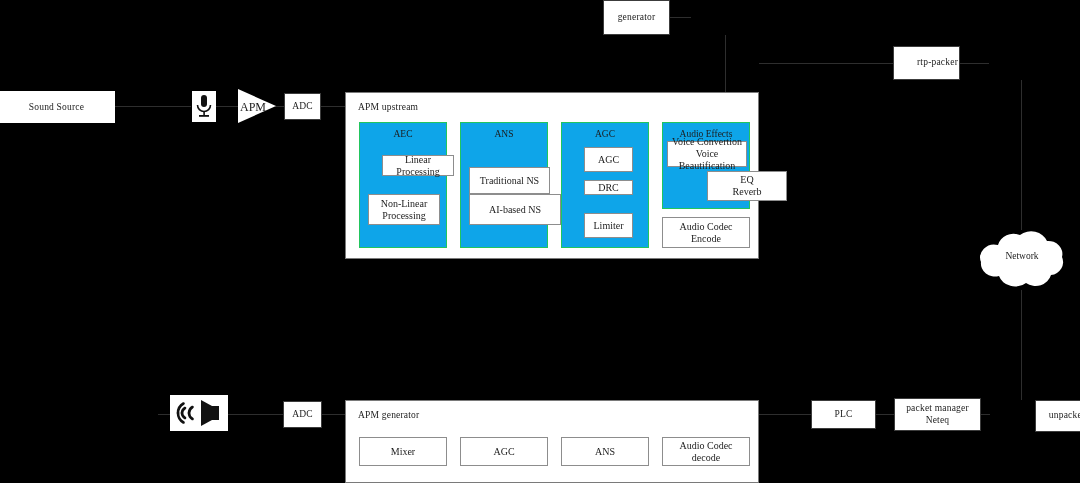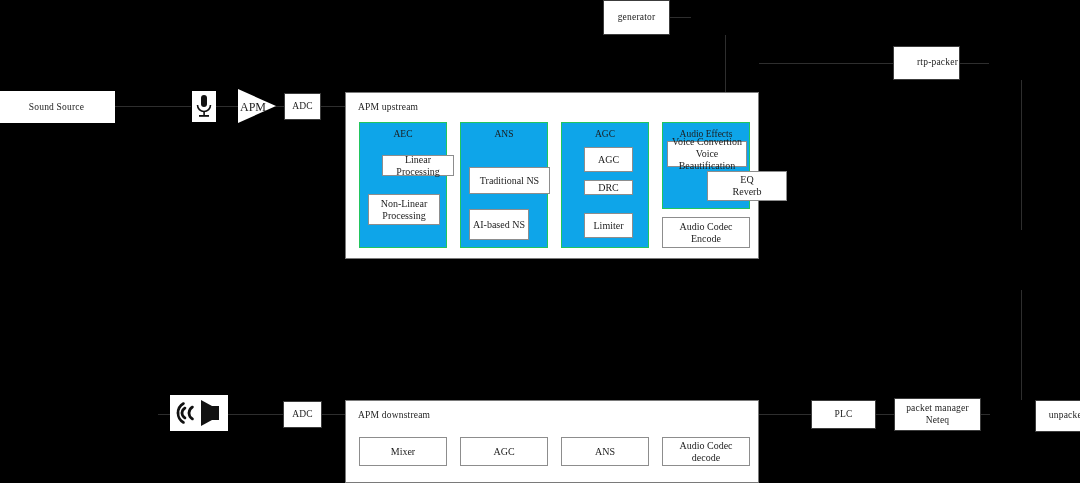--- a/index.html
+++ b/index.html
@@ -224,21 +224,21 @@
         <span>Non-Linear
 Processing</span>
       </div>
     </div>
 
     <div class="subgroup" style="left:114px; top:29px; width:88px; height:126px;">
       <div class="sub-title">ANS</div>
       <div class="leaf" style="left:8px; top:32px; width:81px; height:27px;margin-top:12px;">
         <span>Traditional NS</span>
       </div>
-      <div class="leaf" style="left:8px; top:86px; width:60px; height:31px;">
+      <div class="leaf" style="left:8px; top:71px; width:92px; height:31px;">
         <span>AI-based NS</span>
       </div>
     </div>
 
     <div class="subgroup" style="left:215px; top:29px; width:88px; height:126px;">
       <div class="sub-title">AGC</div>
       <div class="leaf" style="left:22px; top:24px; width:49px; height:25px;">
         <span>AGC</span>
       </div>
       <div class="leaf" style="left:22px; top:57px; width:49px; height:15px;">
@@ -260,40 +260,54 @@
 Reverb</span>
       </div>
     </div>
 
     <div class="leaf" style="left:316px; top:124px; width:88px; height:31px;">
       <span>Audio Codec
 Encode</span>
     </div>
   </div>
 
+  <div class="cloud" style="left:970px; top:225px; width:104px; height:67px;">
+    <svg width="104" height="67" viewBox="0 0 104 67" aria-hidden="true">
+      <path d="M28 20
+               a16 15 0 0 1 22 -10
+               a17 15 0 0 1 27 6
+               a14 13 0 0 1 15 16
+               a14 13 0 0 1 -11 18
+               a16 15 0 0 1 -25 8
+               a17 15 0 0 1 -27 -7
+               a14 13 0 0 1 -18 -14
+               a14 13 0 0 1 17 -17 z" fill="#ffffff"></path>
+    </svg>
+    <div class="cloud-label">Network</div>
+  </div>
 
   <div class="icon-plate" style="left:170px; top:395px; width:58px; height:36px;">
     <svg width="52" height="30" viewBox="0 0 52 30" aria-hidden="true">
       <path d="M9 15 a6 6 0 0 1 3 -5" fill="none" stroke="#111111" stroke-width="2.6" stroke-linecap="round"></path>
       <path d="M5 15 a11 11 0 0 1 5.5 -9.5" fill="none" stroke="#111111" stroke-width="2.6" stroke-linecap="round"></path>
       <path d="M9 15 a6 6 0 0 0 3 5" fill="none" stroke="#111111" stroke-width="2.6" stroke-linecap="round"></path>
       <path d="M5 15 a11 11 0 0 0 5.5 9.5" fill="none" stroke="#111111" stroke-width="2.6" stroke-linecap="round"></path>
       <path d="M16 15 a7 7 0 0 1 3.5 -6" fill="none" stroke="#111111" stroke-width="2.6" stroke-linecap="round"></path>
       <path d="M16 15 a7 7 0 0 0 3.5 6" fill="none" stroke="#111111" stroke-width="2.6" stroke-linecap="round"></path>
       <path d="M28 2 L28 28 L39 22 L39 8 Z" fill="#111111"></path>
       <rect x="39" y="8" width="7" height="14" fill="#111111"></rect>
     </svg>
   </div>
 
   <div class="node" style="left:283px; top:401px; width:39px; height:27px;">
     <span>ADC</span>
   </div>
 
   <div class="group" style="left:345px; top:400px; width:414px; height:83px;">
-    <div class="group-title">APM downstream</div>
+    <div class="group-title">APM generator</div>
 
     <div class="leaf" style="left:13px; top:36px; width:88px; height:29px;">
       <span>Mixer</span>
     </div>
     <div class="leaf" style="left:114px; top:36px; width:88px; height:29px;">
       <span>AGC</span>
     </div>
     <div class="leaf" style="left:215px; top:36px; width:88px; height:29px;">
       <span>ANS</span>
     </div>

